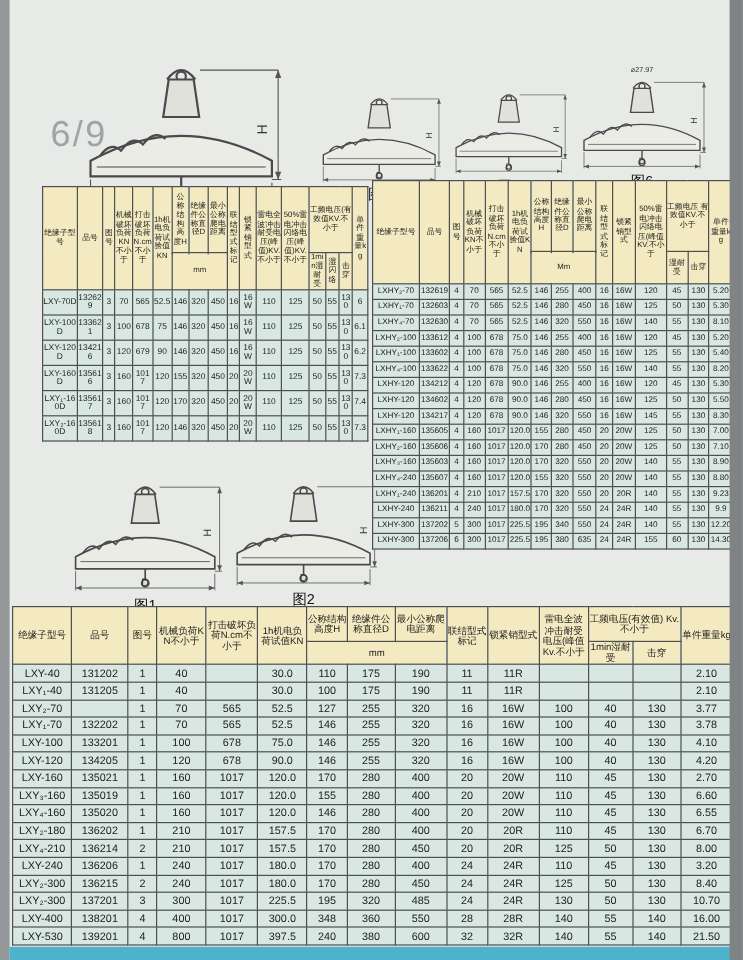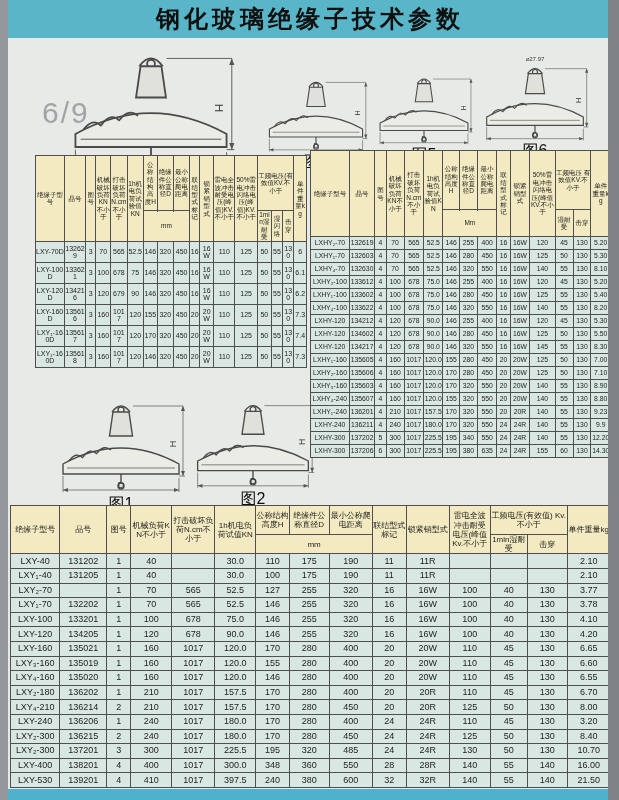--- a/index.html
+++ b/index.html
@@ -13,21 +13,21 @@
   .card{position:absolute;left:8px;top:0;width:604px;height:800px;background:#e7eae6;}
   .banner{position:absolute;left:0;top:0;width:604px;height:38px;background:#58b6c8;
     display:flex;align-items:center;justify-content:center;}
   .banner .title{font-size:24px;font-weight:bold;letter-spacing:4px;color:#101010;white-space:nowrap;}
   .footer-strip{position:absolute;left:0;bottom:0;width:604px;height:11px;background:#4db2cb;}
   .page-num{position:absolute;left:34px;top:96px;font-size:30px;color:#a0a4a6;letter-spacing:2px;}
 
   .figure{position:absolute;display:flex;flex-direction:column;align-items:center;}
   .figure .fig-art{width:100%;flex:1;}
   .figure svg{width:100%;height:100%;display:block;}
-  .fig-caption{font-size:16px;color:#111;line-height:12px;}
+  .fig-caption{font-size:12px;color:#111;line-height:12px;}
   .fig-note{font-size:6px;color:#333;line-height:6px;}
 
   .tbl-wrap{position:absolute;}
   table.data-table{border-collapse:collapse;table-layout:fixed;width:100%;background:#d9e7e3;border:1px solid #333;}
   table.data-table th,table.data-table td{
     border:1px solid #4f4f4f;padding:0;text-align:center;vertical-align:middle;
     overflow:hidden;word-break:break-all;
   }
   table.data-table th{background:#f3eac1;font-weight:normal;line-height:1.15;}
   table.data-table td{background:#d9e7e3;}
@@ -50,23 +50,20 @@
   .t-bottom th{font-size:8px;padding:1px 0;}
   .t-bottom td{font-size:9px;height:13.6px;line-height:13px;}
   .t-bottom thead tr:nth-child(1) th{height:28px;}
   .t-bottom thead tr:nth-child(2) th{height:13px;}
 </style>
 </head>
 <body>
 
 <div class="card">
 
-  <div class="banner">
-    <span class="title">钢化玻璃绝缘子技术参数</span>
-  </div>
 
   <div class="page-num">6/9</div>
 
   <div class="figure" style="left:57px;top:48px;width:172px;height:88px;">
     <div class="fig-art">
         <svg viewBox="0 0 132 100" preserveAspectRatio="xMidYMid meet">
           <g stroke="#4a4a4a" fill="none" stroke-width="1.4">
             <path d="M57,14 q9,-12 18,0"></path>
             <circle cx="66" cy="12" r="3"></circle>
             <path d="M58,14 l-3.5,24 h23 l-3.5,-24 z" fill="#dfe1da"></path>
@@ -908,21 +905,21 @@
             <td>1017</td>
             <td>120.0</td>
             <td>170</td>
             <td>280</td>
             <td>400</td>
             <td>20</td>
             <td>20W</td>
             <td>110</td>
             <td>45</td>
             <td>130</td>
-            <td>6.65</td>
+            <td>2.70</td>
           </tr>
           <tr>
             <td>LXY₃-160</td>
             <td>135019</td>
             <td>1</td>
             <td>160</td>
             <td>1017</td>
             <td>120.0</td>
             <td>155</td>
             <td>280</td>
@@ -1050,21 +1047,21 @@
             <td>28R</td>
             <td>140</td>
             <td>55</td>
             <td>140</td>
             <td>16.00</td>
           </tr>
           <tr>
             <td>LXY-530</td>
             <td>139201</td>
             <td>4</td>
-            <td>410</td>
+            <td>800</td>
             <td>1017</td>
             <td>397.5</td>
             <td>240</td>
             <td>380</td>
             <td>600</td>
             <td>32</td>
             <td>32R</td>
             <td>140</td>
             <td>55</td>
             <td>140</td>

